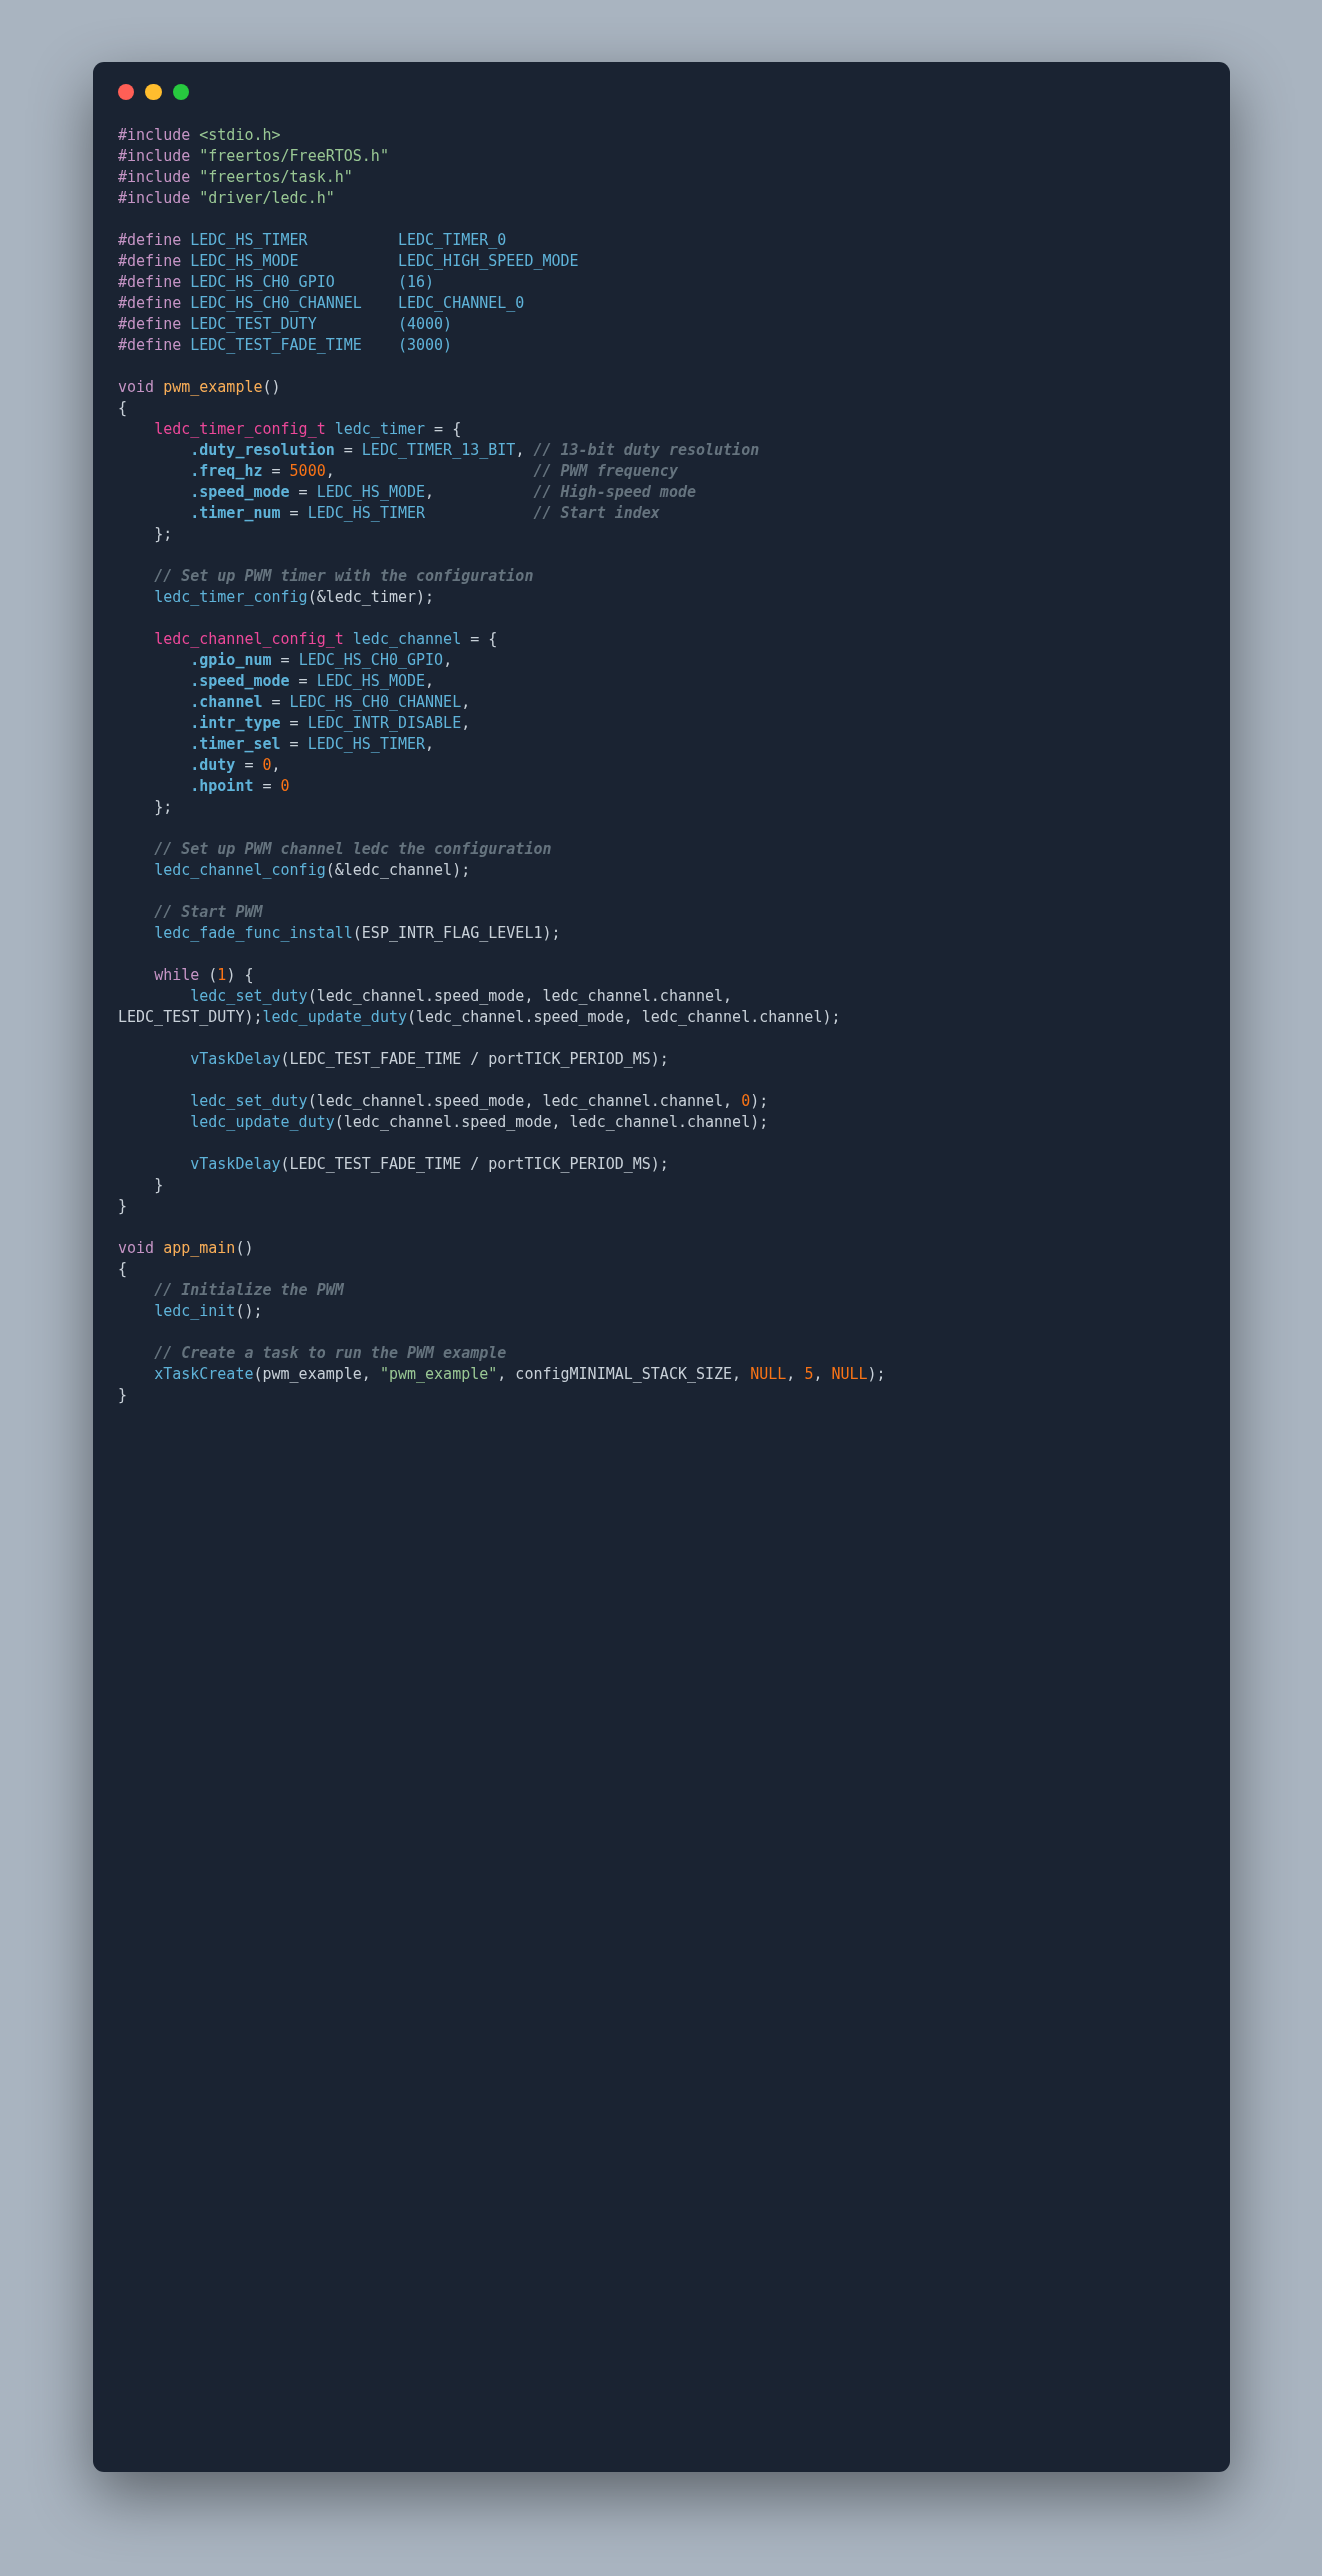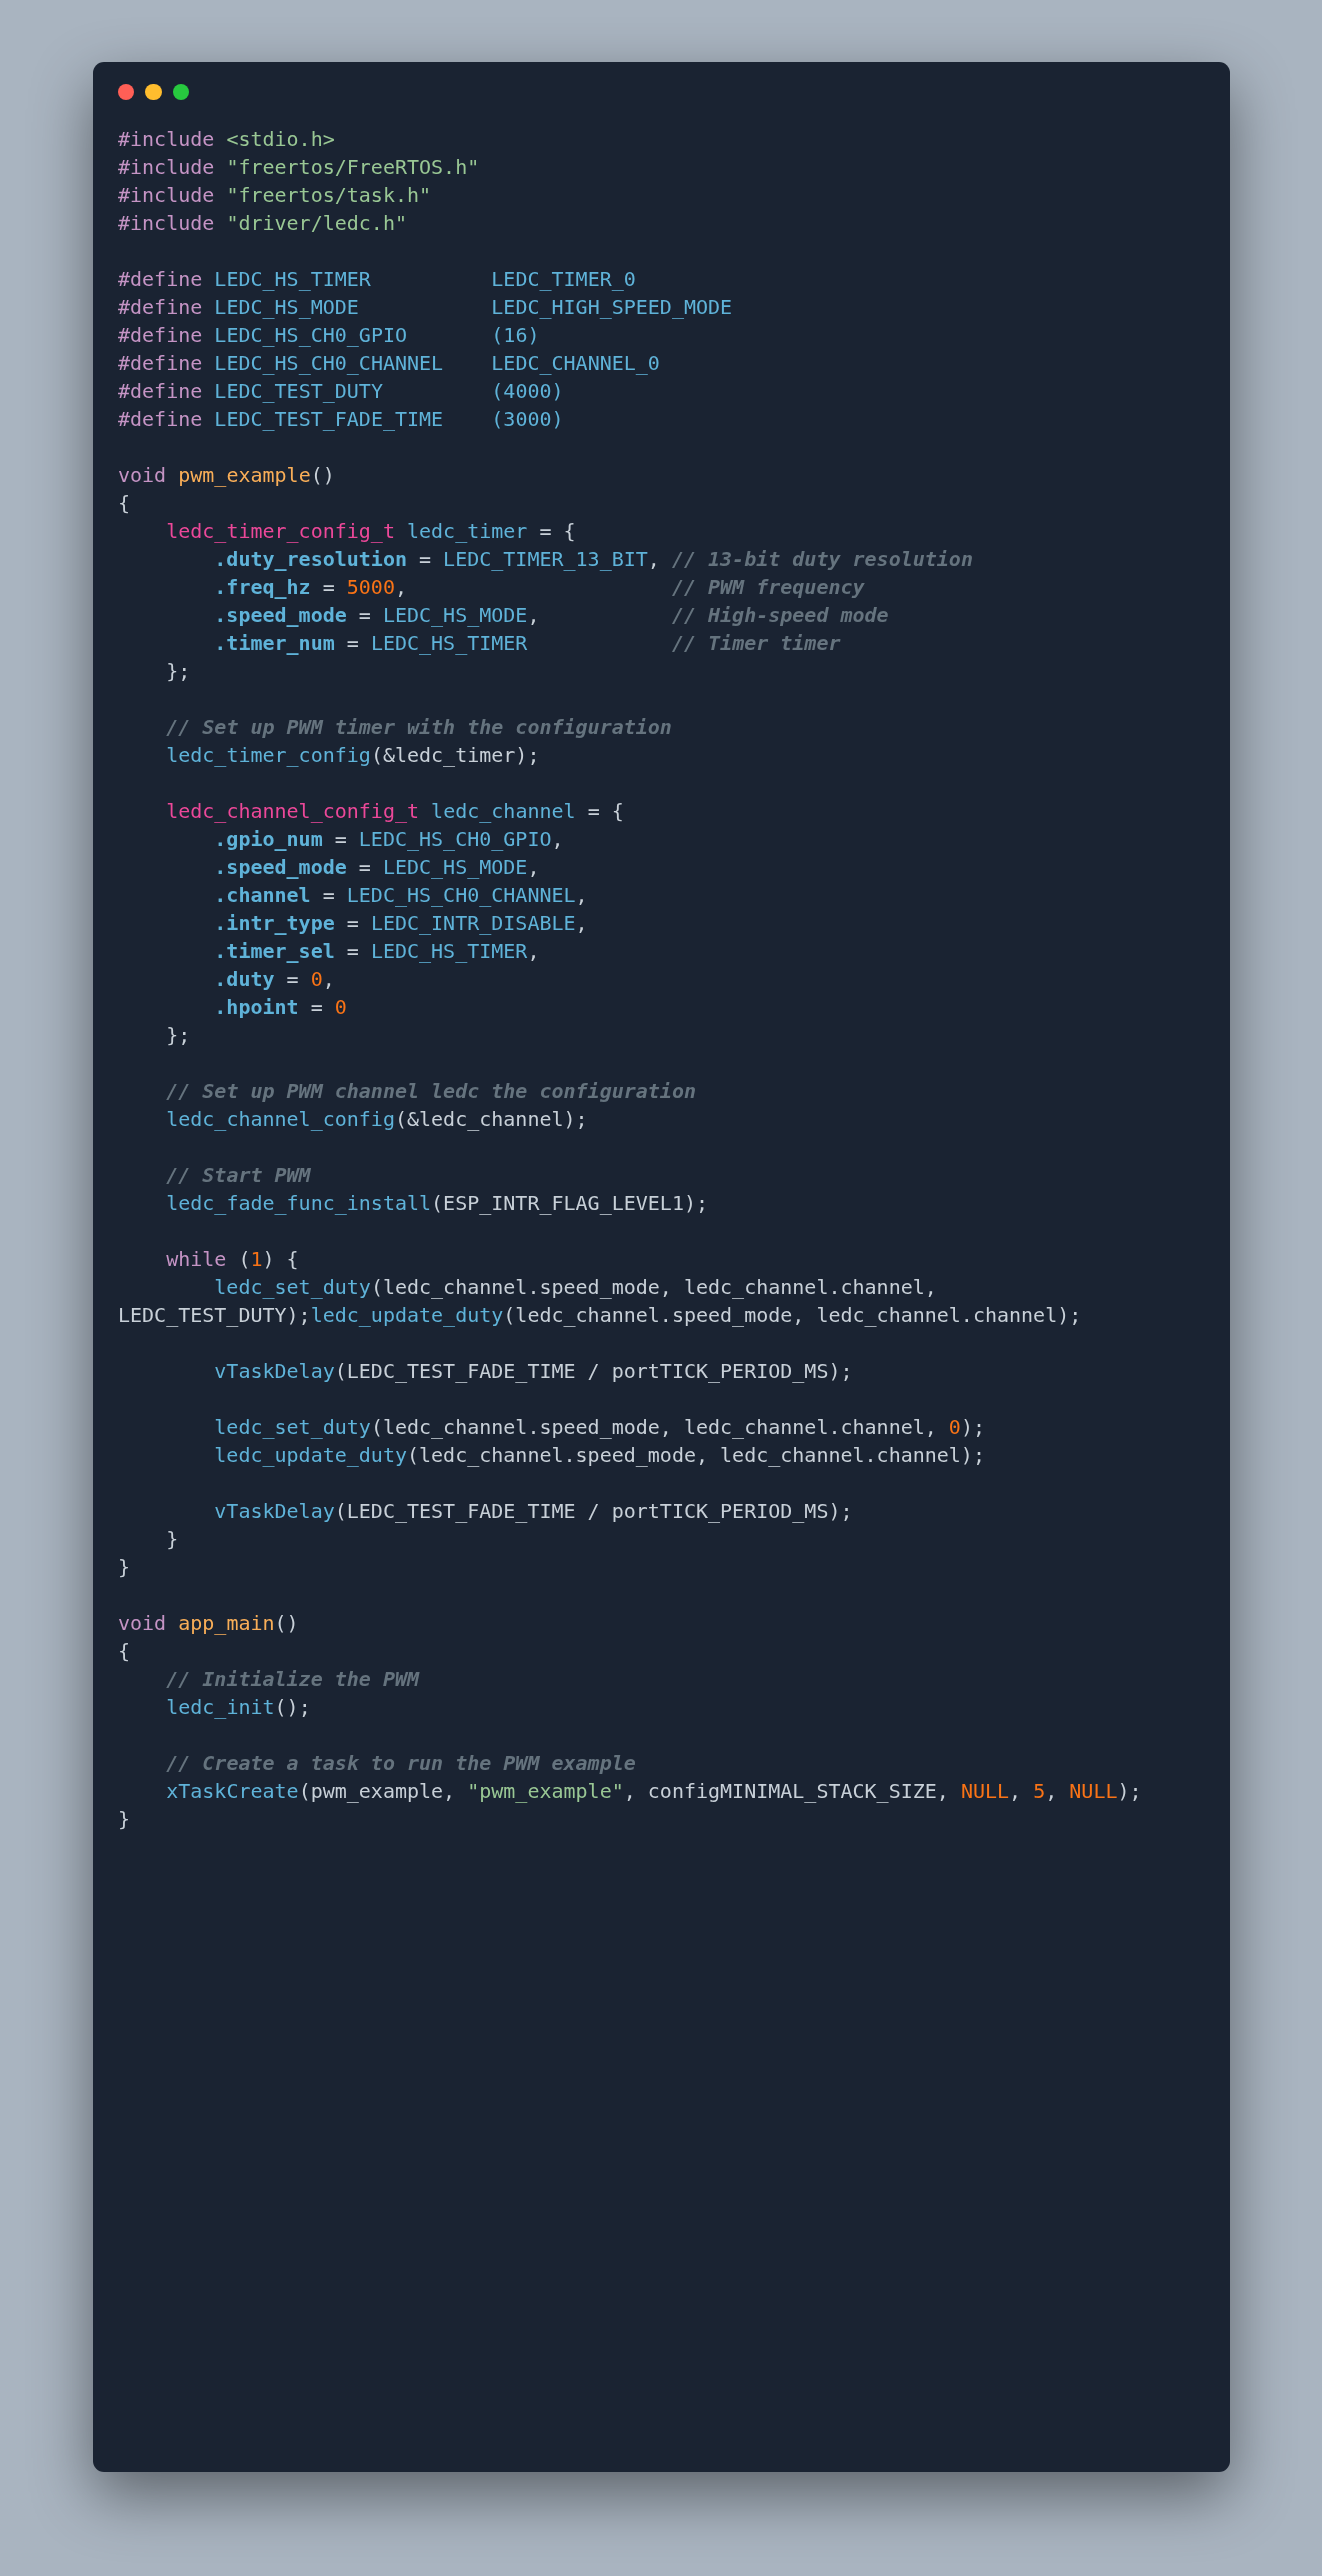--- a/index.html
+++ b/index.html
@@ -25,21 +25,21 @@
   }
   .light {
     width: 16.3px;
     height: 16.3px;
     border-radius: 50%;
   }
   .light.red    { background: #ff5f56; }
   .light.yellow { background: #ffbd2e; }
   .light.green  { background: #27c93f; }
   .code {
-    font-size: 20px;
+    font-size: 15px;
     line-height: 1.4;
     white-space: pre;
     color: #c8d0d8;
   }
   .pp   { color: #c594c5; }   
   .str  { color: #99c794; }   
   .kw   { color: #c594c5; }   
   .fn   { color: #5fb3d9; }   
   .ty   { color: #ec4899; }   
   .mac  { color: #f9ae58; }   
@@ -69,21 +69,21 @@
 <span class="pp">#define</span> <span class="fn">LEDC_HS_CH0_CHANNEL</span>    <span class="fn">LEDC_CHANNEL_0</span>
 <span class="pp">#define</span> <span class="fn">LEDC_TEST_DUTY</span>         <span class="fn">(4000)</span>
 <span class="pp">#define</span> <span class="fn">LEDC_TEST_FADE_TIME</span>    <span class="fn">(3000)</span>
 
 <span class="kw">void</span> <span class="mac">pwm_example</span>()
 <span class="op">{</span>
     <span class="ty">ledc_timer_config_t</span> <span class="fn">ledc_timer</span><span class="op"> = {</span>
         <span class="mem">.duty_resolution</span> = <span class="fn">LEDC_TIMER_13_BIT</span>, <span class="cmt">// 13-bit duty resolution</span>
         <span class="mem">.freq_hz</span> = <span class="num">5000</span>,                      <span class="cmt">// PWM frequency</span>
         <span class="mem">.speed_mode</span> = <span class="fn">LEDC_HS_MODE</span>,           <span class="cmt">// High-speed mode</span>
-        <span class="mem">.timer_num</span> = <span class="fn">LEDC_HS_TIMER</span>            <span class="cmt">// Timer timer</span>
+        <span class="mem">.timer_num</span> = <span class="fn">LEDC_HS_TIMER</span>            <span class="cmt">// Start index</span>
     <span class="op">};</span>
 
     <span class="cmt">// Set up PWM timer with the configuration</span>
     <span class="fn">ledc_timer_config</span><span class="op">(&amp;ledc_timer);</span>
 
     <span class="ty">ledc_channel_config_t</span> <span class="fn">ledc_channel</span><span class="op"> = {</span>
         <span class="mem">.gpio_num</span> = <span class="fn">LEDC_HS_CH0_GPIO</span>,
         <span class="mem">.speed_mode</span> = <span class="fn">LEDC_HS_MODE</span>,
         <span class="mem">.channel</span> = <span class="fn">LEDC_HS_CH0_CHANNEL</span>,
         <span class="mem">.intr_type</span> = <span class="fn">LEDC_INTR_DISABLE</span>,

